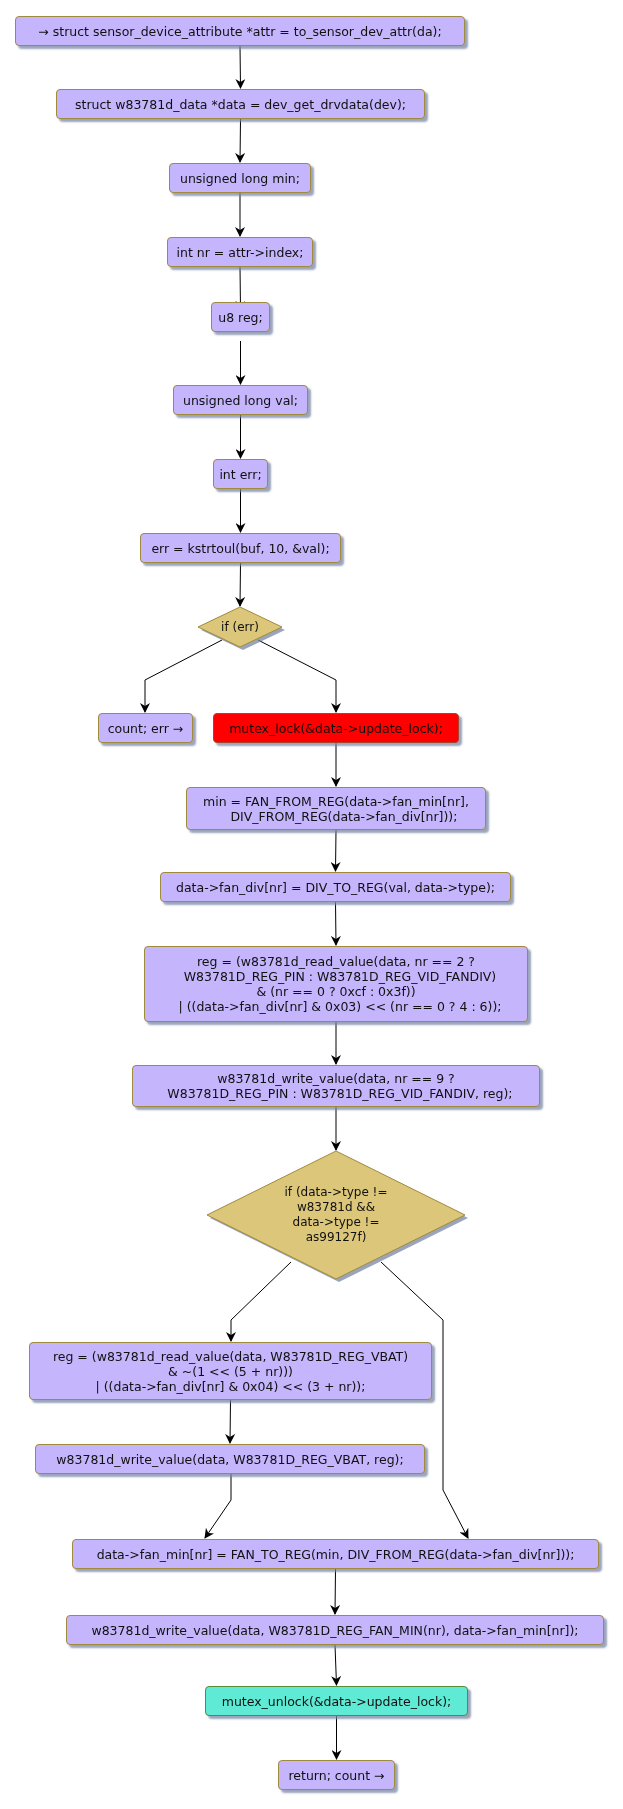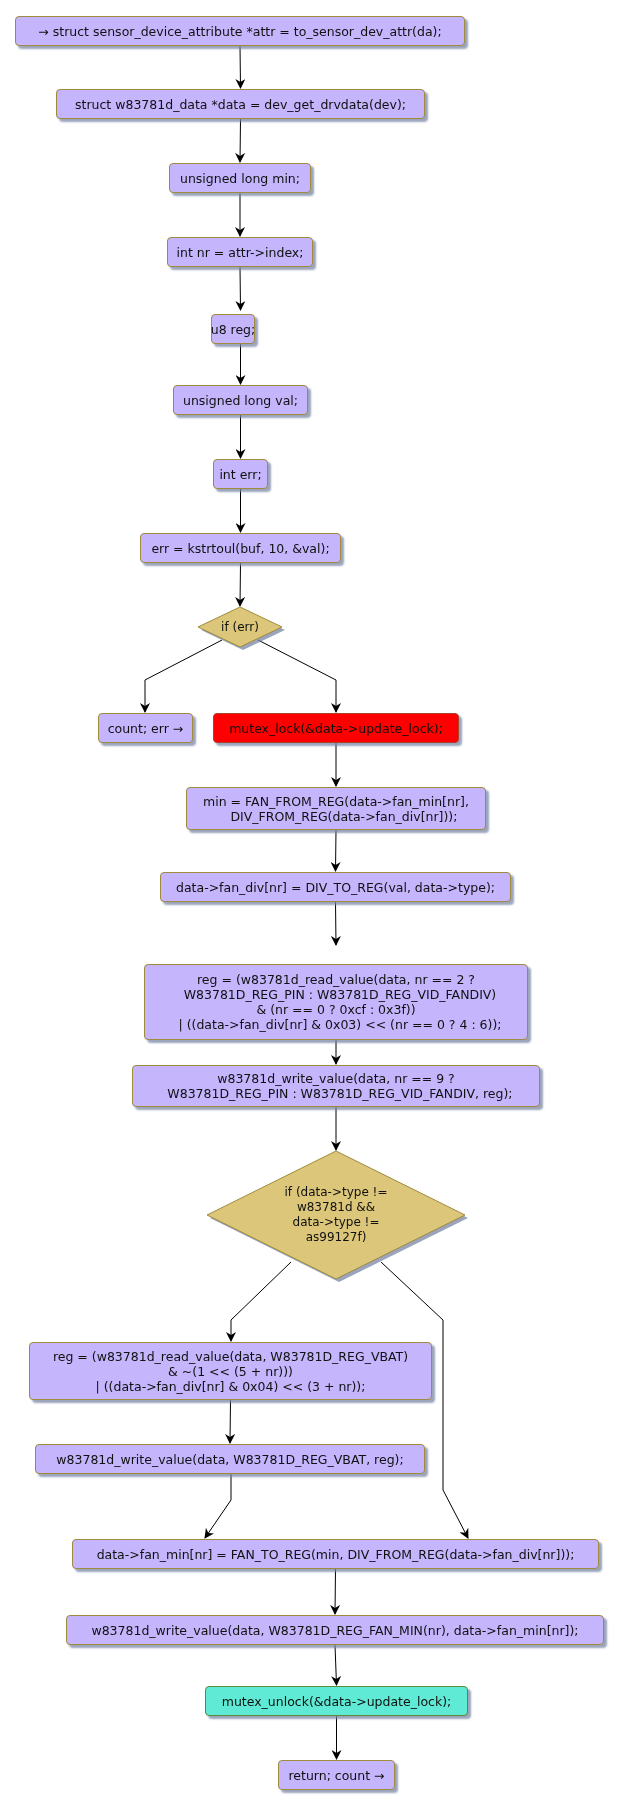--- a/index.html
+++ b/index.html
@@ -57,31 +57,31 @@
       <polygon points="339,1154 468,1218 339,1282 210,1218" fill="#7887a5" opacity="0.75"></polygon>
       <polygon points="336,1151 465,1215 336,1279 207,1215" fill="#dcc67a" stroke="#a08a3c"></polygon>
     </g>
 </svg>
 
 <div id="node-layer">
     <div class="node" style="left: 15px; top: 16px; width: 450px; height: 30px;">→ struct sensor_device_attribute *attr = to_sensor_dev_attr(da);</div>
     <div class="node" style="left: 56px; top: 89px; width: 369px; height: 30px;">struct w83781d_data *data = dev_get_drvdata(dev);</div>
     <div class="node" style="left: 169px; top: 163px; width: 142px; height: 30px;">unsigned long min;</div>
     <div class="node" style="left: 167px; top: 237px; width: 146px; height: 30px;">int nr = attr-&gt;index;</div>
-    <div class="node" style="left: 211px; top: 314px; width: 44px; height: 30px;">u8 reg;</div>
+    <div class="node" style="left: 211px; top: 302px; width: 59px; height: 30px;">u8 reg;</div>
     <div class="node" style="left: 173px; top: 385px; width: 135px; height: 30px;">unsigned long val;</div>
     <div class="node" style="left: 213px; top: 459px; width: 55px; height: 30px;">int err;</div>
     <div class="node" style="left: 140px; top: 533px; width: 201px; height: 30px;">err = kstrtoul(buf, 10, &amp;val);</div>
     <div class="dtext" style="left: 198px; top: 607px; width: 84px; height: 40px;">if (err)</div>
     <div class="node" style="left: 98px; top: 713px; width: 95px; height: 30px;">count; err →</div>
     <div class="node red" style="left: 213px; top: 713px; width: 246px; height: 30px;">mutex_lock(&amp;data-&gt;update_lock);</div>
     <div class="node" style="left: 186px; top: 787px; width: 300px; height: 43px;">min = FAN_FROM_REG(data-&gt;fan_min[nr],
     DIV_FROM_REG(data-&gt;fan_div[nr]));</div>
     <div class="node" style="left: 160px; top: 872px; width: 351px; height: 30px;">data-&gt;fan_div[nr] = DIV_TO_REG(val, data-&gt;type);</div>
-    <div class="node" style="left: 144px; top: 946px; width: 384px; height: 76px; margin-top: 18px;">reg = (w83781d_read_value(data, nr == 2 ?
+    <div class="node" style="left: 144px; top: 946px; width: 384px; height: 76px;">reg = (w83781d_read_value(data, nr == 2 ?
   W83781D_REG_PIN : W83781D_REG_VID_FANDIV)
 &amp; (nr == 0 ? 0xcf : 0x3f))
   | ((data-&gt;fan_div[nr] &amp; 0x03) &lt;&lt; (nr == 0 ? 4 : 6));</div>
     <div class="node" style="left: 132px; top: 1065px; width: 408px; height: 42px;">w83781d_write_value(data, nr == 9 ?
   W83781D_REG_PIN : W83781D_REG_VID_FANDIV, reg);</div>
     <div class="dtext" style="left: 207px; top: 1151px; width: 258px; height: 128px;">if (data-&gt;type !=
 w83781d &amp;&amp;
 data-&gt;type !=
 as99127f)</div>
     <div class="node" style="left: 29px; top: 1342px; width: 403px; height: 58px;">reg = (w83781d_read_value(data, W83781D_REG_VBAT)

